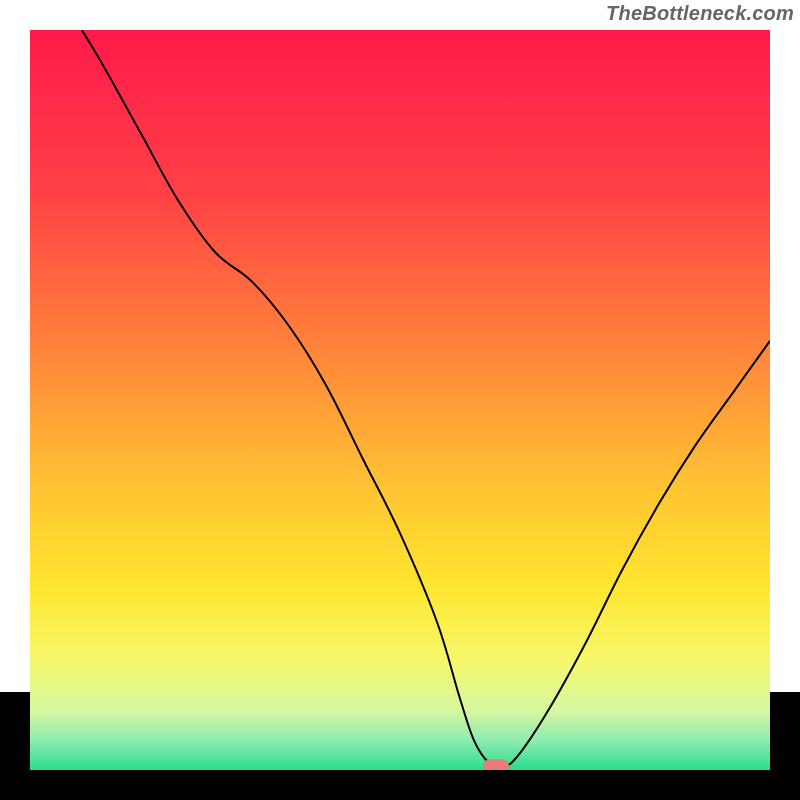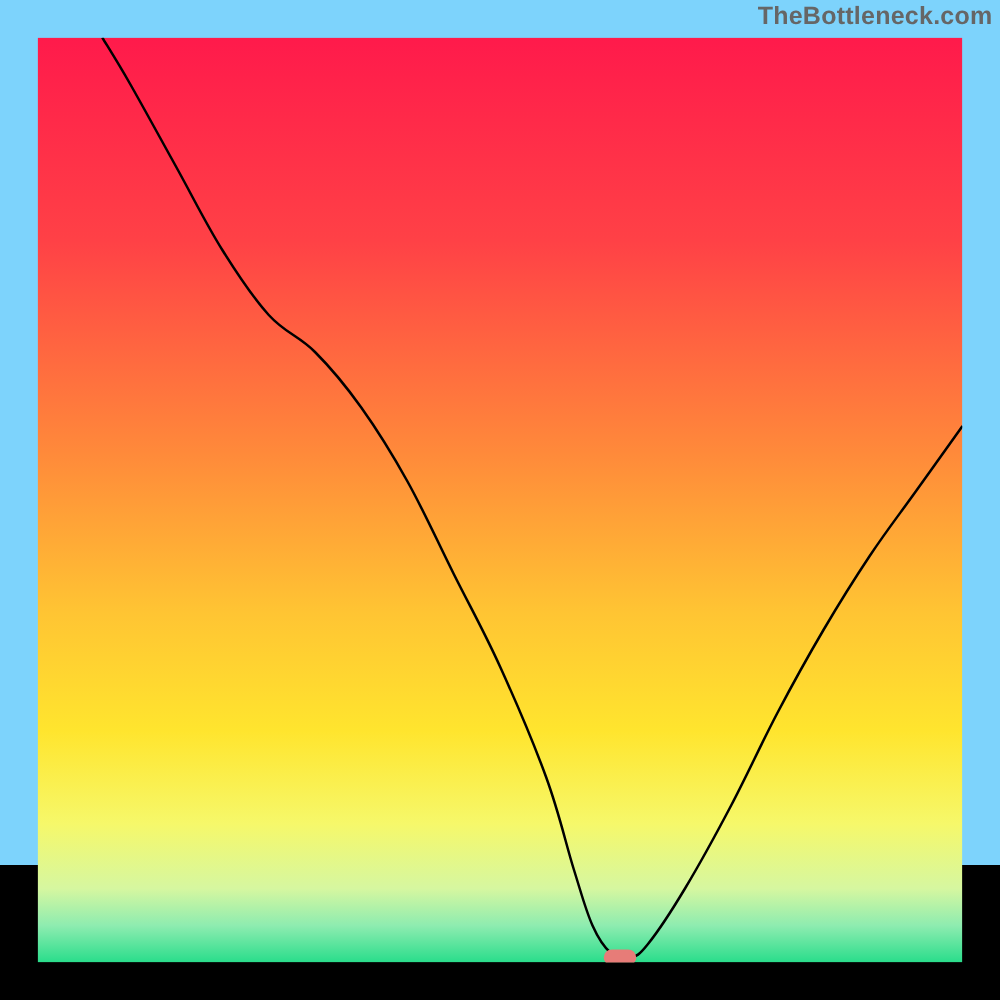--- a/index.html
+++ b/index.html
@@ -7,21 +7,22 @@
     padding: 0;
     width: 800px;
     height: 800px;
     background: #000;
     font-family: Arial, Helvetica, sans-serif;
   }
   .frame {
     position: relative;
     width: 800px;
     height: 692px;
-    background: #7dd3fc;
+    background: #ffffff;
+    font-style: italic;
   }
   .attribution {
     position: absolute;
     top: 2px;
     right: 6px;
     color: #666666;
     font-size: 20px;
     font-weight: 600;
     letter-spacing: 0.2px;
   }

